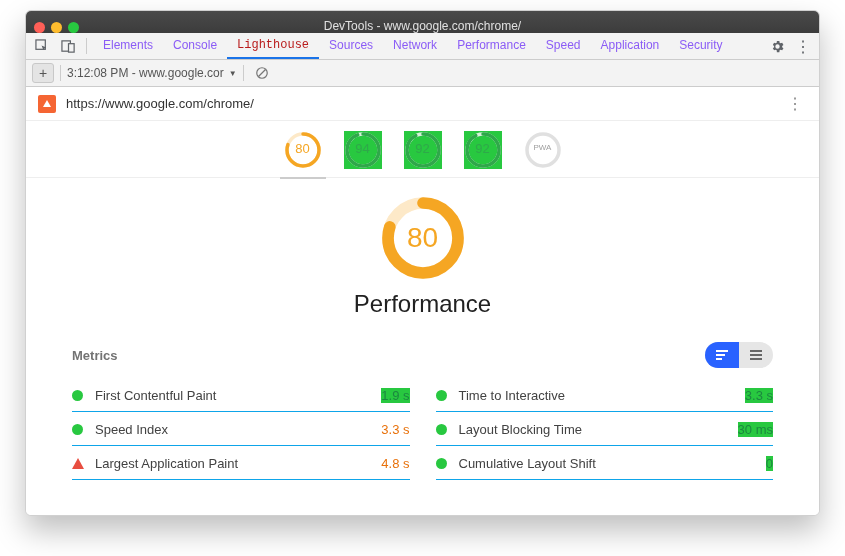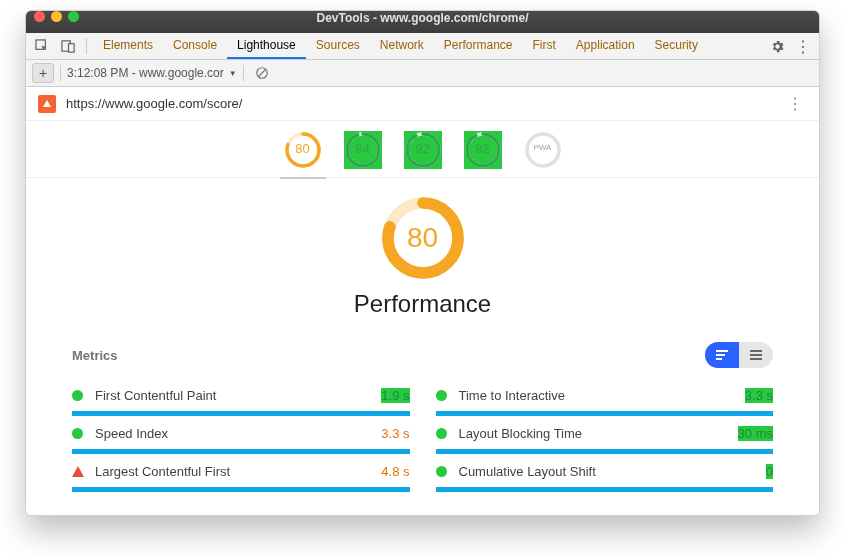--- a/index.html
+++ b/index.html
@@ -1,30 +1,30 @@
 <!DOCTYPE html>
 <html><head>
 <meta charset="utf-8">
 <style>
   * { box-sizing: border-box; margin: 0; padding: 0; }
   html, body { width: 845px; height: 556px; font-family: -apple-system, "Helvetica Neue", Arial, sans-serif; font-size: 12px; color: #333; }
   .window { width: 795px; height: 506px; margin: 10px auto; background: #fff; border: 1px solid #d0d0d0; border-radius: 6px; box-shadow: 0 15px 30px rgba(0,0,0,0.25); overflow: hidden; display: flex; flex-direction: column; }
   
-  .titlebar { height: 22px; background: linear-gradient(#4a4a4a,#3c3c3c); display: flex; align-items: flex-start; padding: 0 8px; position: relative; color: #ddd; font-size: 12px; font-weight: bold; }
+  .titlebar { height: 22px; background: linear-gradient(#4a4a4a,#3c3c3c); display: flex; align-items: flex-end; padding: 0 8px; position: relative; color: #ddd; font-size: 12px; }
   .tb-lights { display: flex; gap: 6px; }
   .tb-light { width: 11px; height: 11px; border-radius: 50%; }
   .red { background:#ff5f57; } .yellow { background:#febc2e; } .green { background:#28c840; }
   .tb-title { position:absolute; left:0; right:0; text-align:center; font-size: 12px; color:#e0e0e0; pointer-events:none; }
   
   .tabs-row { height: 27px; background:#f3f3f3; border-bottom: 1px solid #ccc; display:flex; align-items:center; padding: 0 4px; gap: 2px; }
   .dev-icon-btn { width: 24px; height: 20px; display:flex; align-items:center; justify-content:center; color:#5f6368; border-radius:2px; cursor:pointer; }
   .tabs-row .sep { width:1px; height:16px; background:#ccc; margin: 0 4px; }
   .tab-list { display:flex; gap:0; height:100%; align-items:stretch; }
-  .tab { padding: 0 10px; display:flex; align-items:center; color:#a16207; cursor:pointer; font-size:12px; border-bottom:2px solid transparent; }
-  .tab.active { color:#000000; border-bottom:2px solid #1a73e8; }
+  .tab { padding: 0 10px; display:flex; align-items:center; color:#8b5cf6; cursor:pointer; font-size:12px; border-bottom:2px solid transparent; }
+  .tab.active { color:#b91c1c; border-bottom:2px solid #1a73e8;font-family:Liberation Mono, monospace; }
   .spacer { flex:1; }
   
   .toolbar-row { height: 27px; background:#f3f3f3; border-bottom: 1px solid #ccc; display:flex; align-items:center; padding: 0 6px; gap: 6px; color:#555; }
   .plus-btn { width:22px; height:20px; background:#e4e4e4; border:1px solid #c8c8c8; border-radius:3px; display:flex; align-items:center; justify-content:center; font-size:14px; color:#555; cursor:pointer; }
   .toolbar-row .sep { width:1px; height:16px; background:#ccc; }
   .dd { display:flex; align-items:center; gap:2px; color:#555; cursor:pointer; }
   .dd .tri { font-size:8px; color:#555; margin-left:3px; }
   .clear-icon svg { display:block; }
   
   .urlbar { height: 34px; background:#fff; border-bottom:1px solid #eee; display:flex; align-items:center; padding: 0 12px; gap:10px; }
@@ -52,21 +52,21 @@
   .big-title { font-size:24px; font-weight:300; color:#212121; margin-top:10px; }
   
   .metrics-wrap { padding: 18px 46px 0 46px; }
   .metrics-head { display:flex; align-items:center; justify-content:space-between; margin-bottom:12px; }
   .metrics-title { font-size:13px; font-weight:600; color:#737373; }
   .view-toggle { display:flex; background:#e6e6e6; border-radius:14px; overflow:hidden; height:26px; }
   .vt-btn { width:34px; display:flex; align-items:center; justify-content:center; cursor:pointer; }
   .vt-btn.active { background:#2962ff; color:#fff; }
   .vt-btn svg { stroke: currentColor; }
   .metrics-grid { display:grid; grid-template-columns: 1fr 1fr; column-gap: 26px; row-gap: 2px; }
-  .metric-row { display:flex; align-items:center; padding: 8px 0; border-bottom:5px solid #0ea5e9; }
+  .metric-row { display:flex; align-items:center; padding: 8px 0; border-bottom:1px solid #0ea5e9; }
   .m-dot { width:11px; height:11px; border-radius:50%; margin-right:12px; flex-shrink:0; }
   .m-dot.green { background:#28c840; }
   .m-tri { width:0; height:0; border-left:6px solid transparent; border-right:6px solid transparent; border-bottom:11px solid #e84e40; margin-right:11px; flex-shrink:0; }
   .m-name { flex:1; color:#424242; font-size:13px; }
   .m-val { font-size:13px;text-align:right; }
   .m-val.green { color:#1b873f; }
   .m-val.orange { color:#e8710a; }
   .footnote { margin: 12px 46px 10px; color:#777; font-size:12px; }
   .footnote .u { text-decoration: underline; cursor:pointer; color:#555; }
 </style>
@@ -98,21 +98,21 @@
         </svg>
     </div>
     <div class="sep"></div>
     <div class="tab-list" id="tab-list">
         <div class="tab">Elements</div>
         <div class="tab">Console</div>
         <div class="tab active">Lighthouse</div>
         <div class="tab">Sources</div>
         <div class="tab">Network</div>
         <div class="tab">Performance</div>
-        <div class="tab">First</div>
+        <div class="tab">Speed</div>
         <div class="tab">Application</div>
         <div class="tab">Security</div>
       </div>
     <div class="spacer"></div>
     <div class="dev-icon-btn">
       <svg width="15" height="15" viewBox="0 0 24 24" fill="#5f6368">
           <path d="M19.4 13a7.5 7.5 0 0 0 .1-1 7.5 7.5 0 0 0-.1-1l2.1-1.6-2-3.5-2.5 1a7.6 7.6 0 0 0-1.7-1L15 3h-4l-.3 2.9a7.6 7.6 0 0 0-1.7 1l-2.5-1-2 3.5L6.6 11a7.5 7.5 0 0 0-.1 1 7.5 7.5 0 0 0 .1 1l-2.1 1.6 2 3.5 2.5-1a7.6 7.6 0 0 0 1.7 1L11 21h4l.3-2.9a7.6 7.6 0 0 0 1.7-1l2.5 1 2-3.5Zm-7.4 2.5A3.5 3.5 0 1 1 15.5 12 3.5 3.5 0 0 1 12 15.5Z"></path>
         </svg>
     </div>
     <div class="dev-icon-btn" style="font-size:16px;color:#5f6368;">⋮</div>
@@ -129,21 +129,21 @@
     <div class="dev-icon-btn clear-icon">
       <svg width="14" height="14" viewBox="0 0 16 16">
           <circle cx="8" cy="8" r="6" fill="none" stroke="#777" stroke-width="1.4"></circle>
           <line x1="4" y1="12" x2="12" y2="4" stroke="#777" stroke-width="1.4"></line>
         </svg>
     </div>
   </div>
 
   <div class="urlbar">
     <div class="lh-icon"></div>
-    <div class="url-text">https://www.google.com/score/</div>
+    <div class="url-text">https://www.google.com/chrome/</div>
     <div class="kebab">⋮</div>
   </div>
 
   <div class="report">
 
     <div class="gauge-strip" id="gauge-strip">
         <div class="mini-gauge orange sel">
           <svg viewBox="0 0 38 38">
             <circle cx="19" cy="19" r="16" fill="none" stroke="#fde9c8" stroke-width="3.5"></circle>
             <circle cx="19" cy="19" r="16" fill="none" stroke="#f5a623" stroke-width="3.5" stroke-linecap="round" stroke-dasharray="100.53096491487338" stroke-dashoffset="20.106192982974672" transform="rotate(-90 19 19)"></circle>
@@ -227,21 +227,21 @@
             <div class="m-name">Speed Index</div>
             <div class="m-val orange">3.3 s</div>
           </div>
           <div class="metric-row">
             <div class="m-dot green"></div>
             <div class="m-name">Layout Blocking Time</div>
             <div class="m-val green">30 ms</div>
           </div>
           <div class="metric-row">
             <div class="m-tri"></div>
-            <div class="m-name">Largest Contentful First</div>
+            <div class="m-name">Largest Application Paint</div>
             <div class="m-val orange">4.8 s</div>
           </div>
           <div class="metric-row">
             <div class="m-dot green"></div>
             <div class="m-name">Cumulative Layout Shift</div>
             <div class="m-val green">0</div>
           </div>
         </div>
     </div>
 

